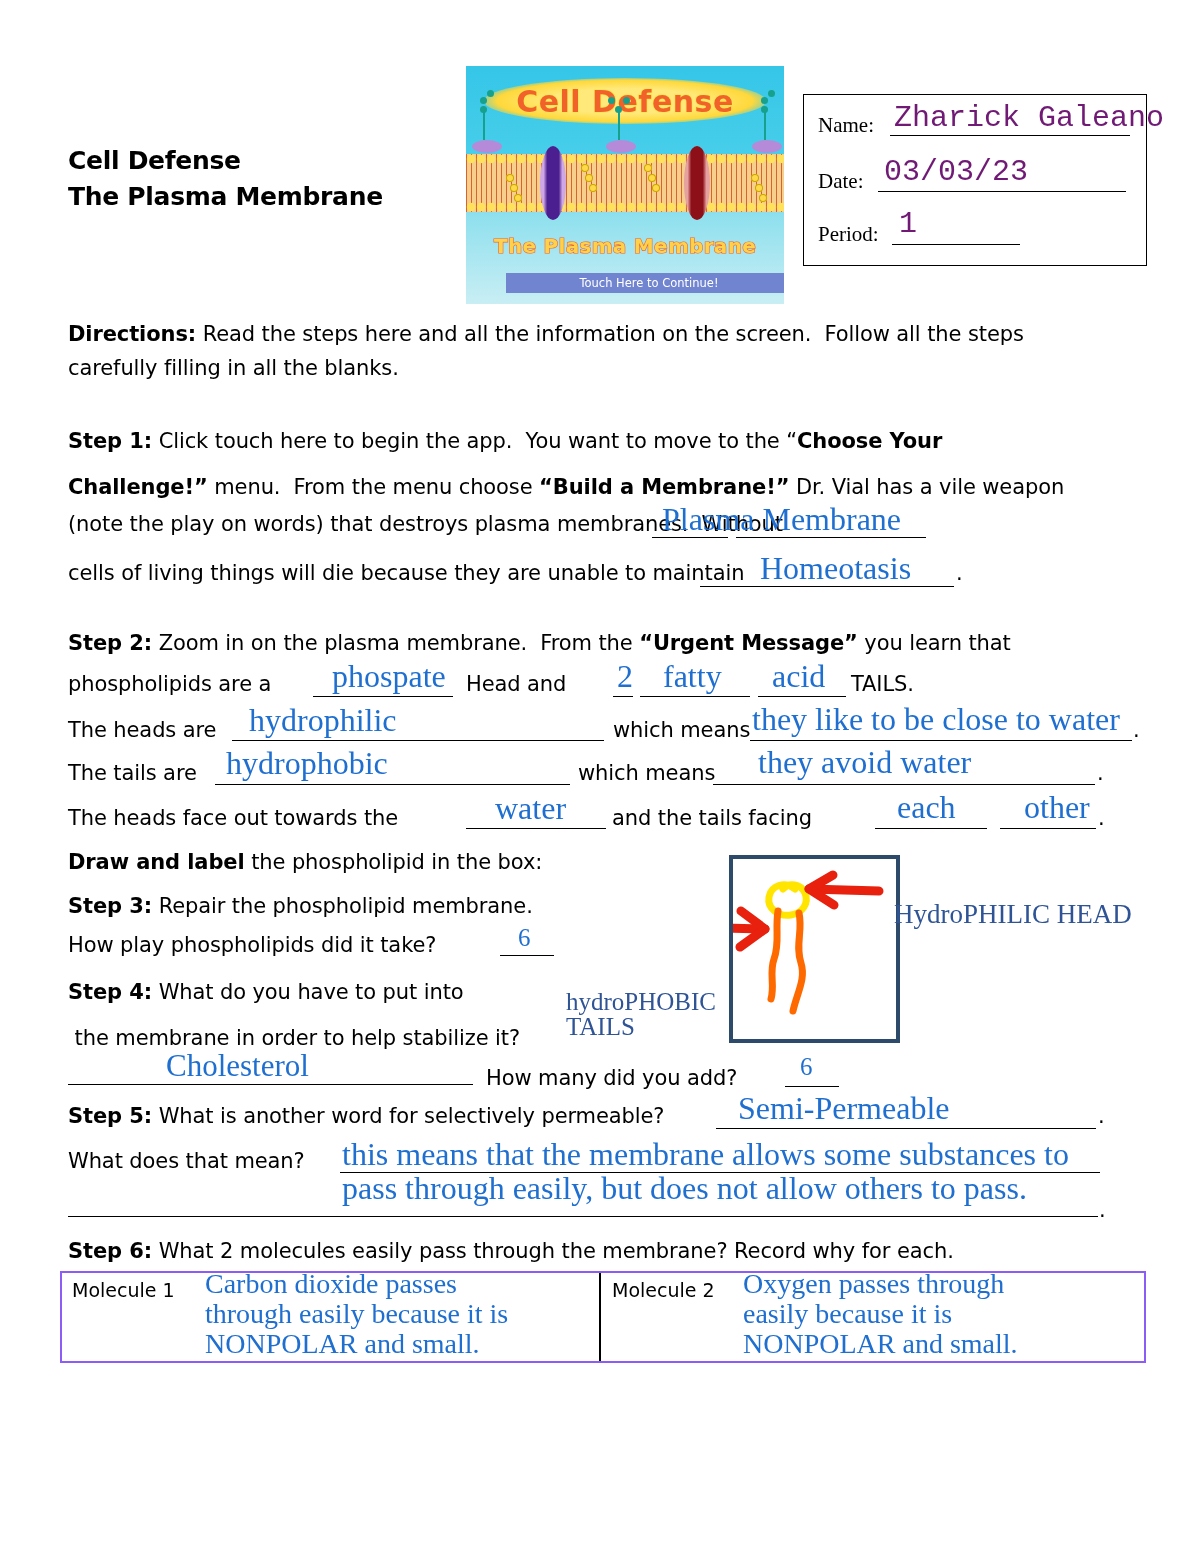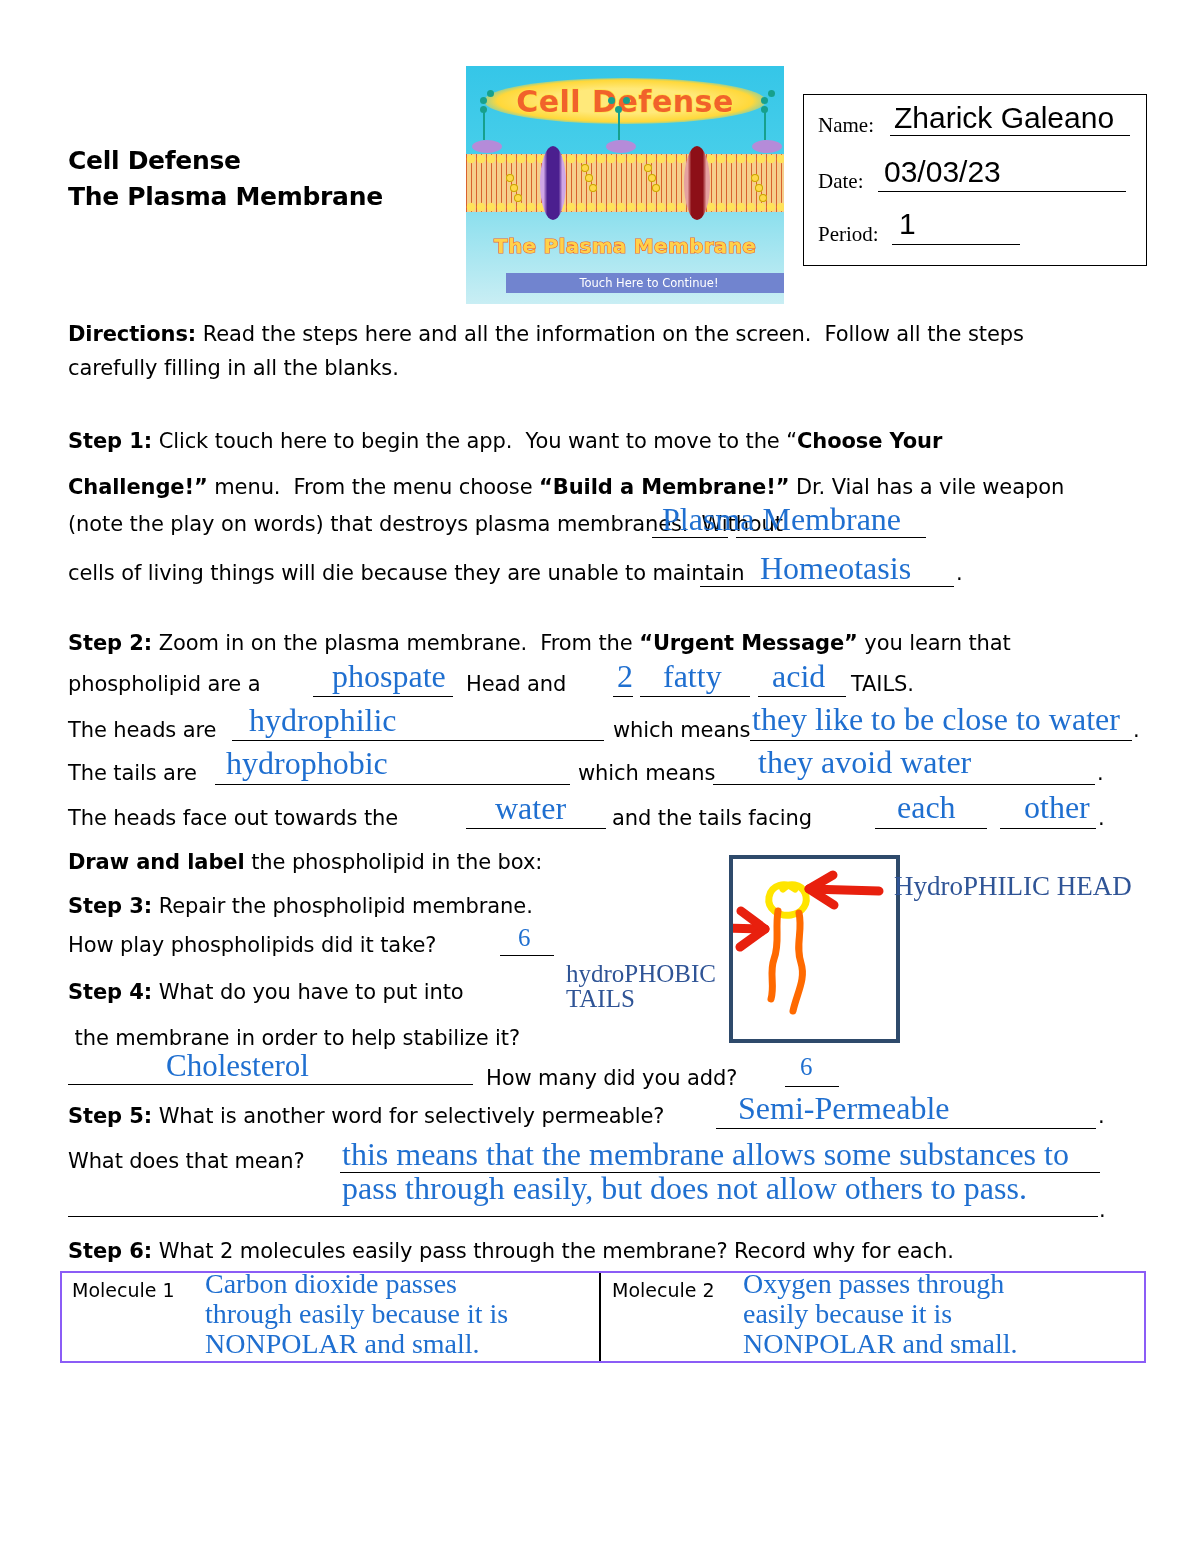--- a/index.html
+++ b/index.html
@@ -7,21 +7,21 @@
     width:1200px;height:1553px;position:relative;overflow:hidden;
     font-family:"Liberation Sans",sans-serif;color:#000;
   }
   .page{position:absolute;inset:0;}
 
   
   .abs{position:absolute;}
   .prose{font-family:"DejaVu Sans",sans-serif;font-size:21px;color:#000;letter-spacing:-0.1px;}
   .b{font-weight:bold;}
   .hw{font-family:"Liberation Serif",serif;color:#1F6FD0;font-size:32px;line-height:1;white-space:nowrap;}
-  .hw-dk{font-family:"Liberation Serif",serif;color:#2F5496;font-size:25px;line-height:1.05;}
+  .hw-dk{font-family:"Liberation Serif",serif;color:#2F5496;font-size:25px;line-height:1.05;margin-top:28px;}
   .rule{position:absolute;border-bottom:1.6px solid #000;}
 
   
   #hdr-title{left:68px;top:143px;font-size:25px;font-weight:bold;line-height:1.42;
              font-family:"DejaVu Sans",sans-serif;letter-spacing:-0.3px;}
 
   
   #splash{left:466px;top:66px;width:318px;height:238px;overflow:hidden;
           background:linear-gradient(#35c6e8 0%,#49cfea 42%,#8fe0ee 63%,#c9eef4 100%);}
   #splash .logo{position:absolute;left:18px;top:12px;width:282px;height:46px;border-radius:50%;
@@ -47,21 +47,21 @@
       font-family:"DejaVu Sans",sans-serif;font-weight:bold;font-size:20px;color:#FFD24A;
       -webkit-text-stroke:1.2px #F1622B;paint-order:stroke fill;letter-spacing:.3px;}
   #splash .btn{position:absolute;left:40px;top:207px;width:286px;height:20px;background:#7184cf;
       color:#fff;font-size:11.5px;display:flex;align-items:center;justify-content:center;
       font-family:"DejaVu Sans",sans-serif;}
 
   
   #namebox{left:803px;top:94px;width:342px;height:170px;border:1.8px solid #000;background:#fff;}
   #namebox .lbl{position:absolute;font-family:"Liberation Serif",serif;font-size:21px;color:#000;}
   #namebox .ln{position:absolute;border-bottom:1.5px solid #000;}
-  #namebox .val{position:absolute;font-family:Liberation Sans, sans-serif;color:#000000;font-size:30px;
+  #namebox .val{position:absolute;font-family:Liberation Mono, monospace;color:#701a75;font-size:30px;
       line-height:1;white-space:nowrap;}
 
   
   .line{position:absolute;white-space:pre;}
 
   
   #drawbox{left:729px;top:855px;width:163px;height:180px;border:4px solid #2E4A6B;background:#fff;}
 
   
   #tbl{left:60px;top:1271px;width:1082px;height:88px;border:2px solid #8b5cf6;}
@@ -147,21 +147,21 @@
   <div class="rule" style="left:736px;top:537px;width:190px;"></div>
   <div class="abs hw" style="left:662px;top:503px;">Plasma Membrane</div>
 
   <div class="line prose" style="left:68px;top:561px;">cells of living things will die because they are unable to maintain</div>
   <div class="rule" style="left:700px;top:586px;width:254px;"></div>
   <div class="abs hw" style="left:760px;top:552px;">Homeotasis</div>
   <div class="line prose" style="left:956px;top:561px;">.</div>
 
   <div class="line prose" style="left:68px;top:631px;"><span class="b">Step 2:</span><span> Zoom in on the plasma membrane.  From the </span><span class="b">“Urgent Message”</span><span> you learn that</span></div>
 
-  <div class="line prose" style="left:68px;top:672px;">phospholipid are a</div>
+  <div class="line prose" style="left:68px;top:672px;">phospholipids are a</div>
   <div class="rule" style="left:313px;top:696px;width:140px;"></div>
   <div class="abs hw" style="left:332px;top:660px;">phospate</div>
   <div class="line prose" style="left:466px;top:672px;">Head and</div>
   <div class="rule" style="left:613px;top:696px;width:20px;"></div>
   <div class="abs hw" style="left:617px;top:660px;">2</div>
   <div class="rule" style="left:640px;top:696px;width:110px;"></div>
   <div class="abs hw" style="left:663px;top:660px;">fatty</div>
   <div class="rule" style="left:758px;top:696px;width:88px;"></div>
   <div class="abs hw" style="left:772px;top:660px;">acid</div>
   <div class="line prose" style="left:851px;top:672px;">TAILS.</div>

